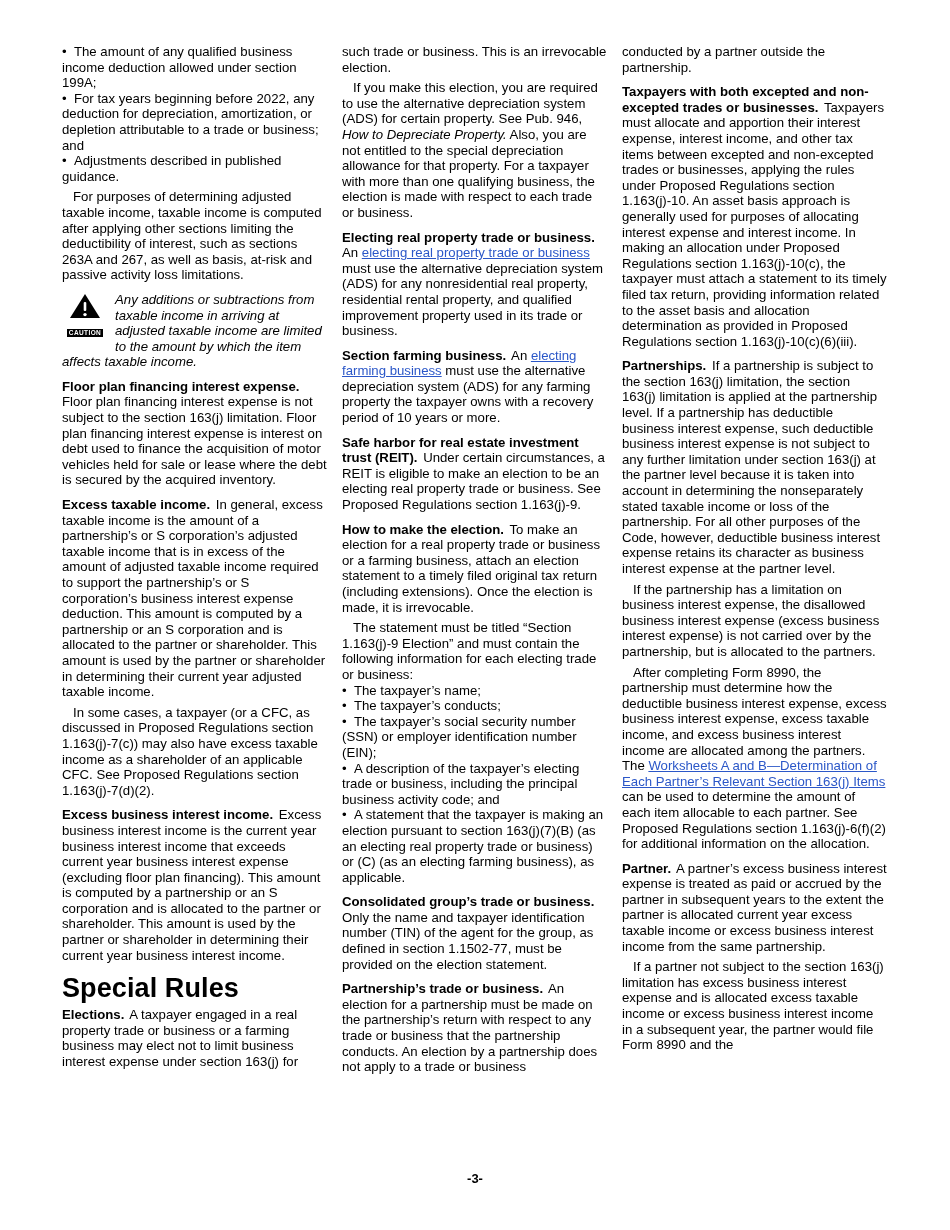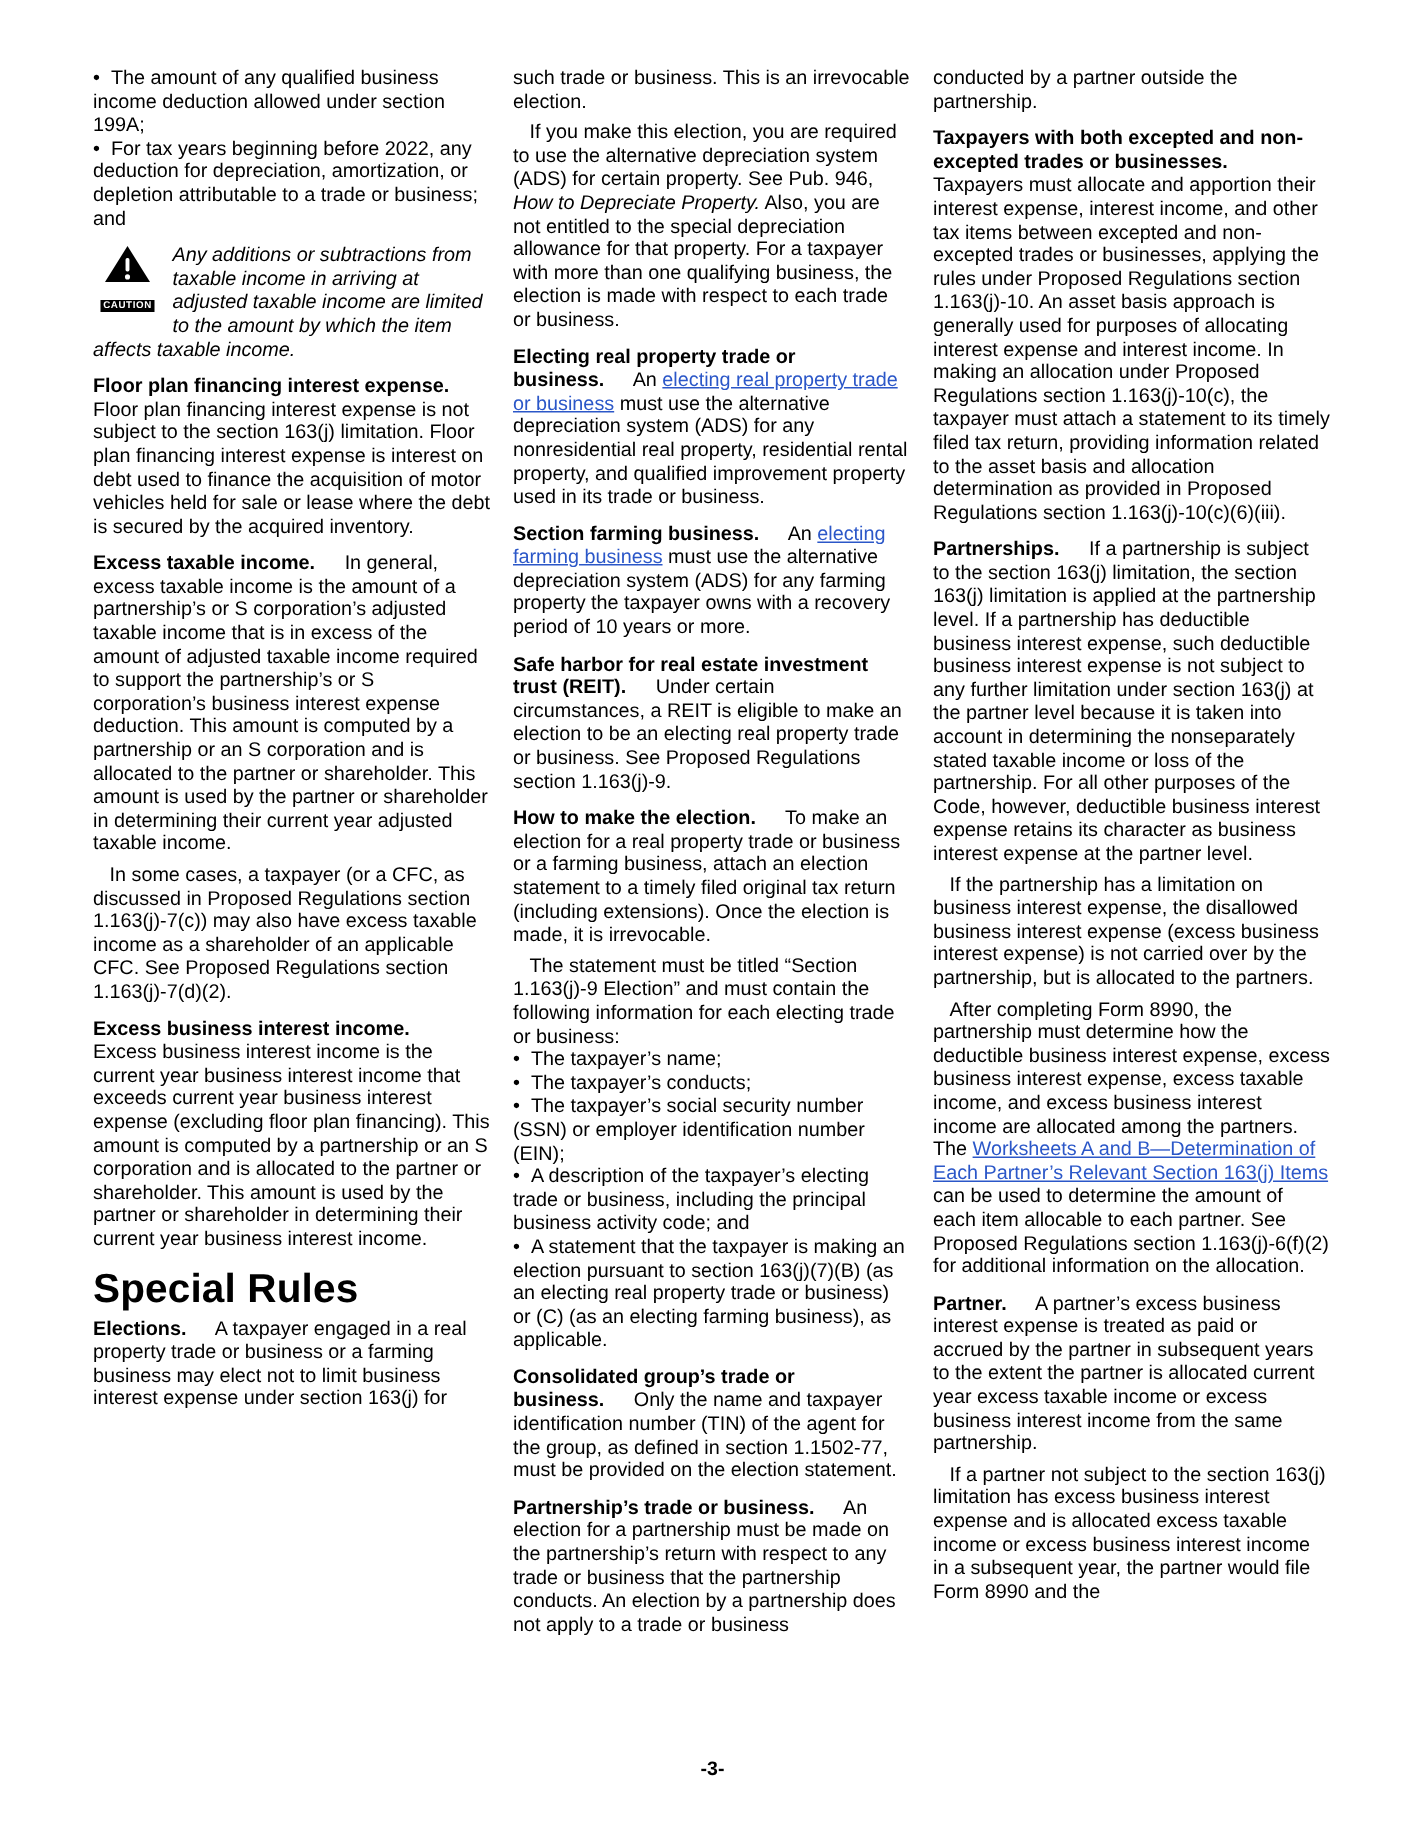--- a/index.html
+++ b/index.html
@@ -22,21 +22,21 @@
     font-size:13.2px;
     line-height:15.6px;
     text-align:left;
   }
   .block { margin-top:5px; }
   .col > .block:first-child { margin-top:0; }
   .tight { margin-top:0; }
   .section { margin-top:9px; }
   .ind { text-indent:11px; }
   .bullet::before { content:"\2022\00a0\00a0"; }
-  .rh { font-weight:bold; margin-right:16px; }
+  .rh { font-weight:bold; margin-right:2px; }
   .h1 {
     font-size:27px; line-height:24px; font-weight:bold;
     margin-top:13px; margin-bottom:7px;
     letter-spacing:0.1px;
   }
   .caution {
     margin-top:9px; margin-bottom:9px;
     font-style:italic;
   }
   .caution::after { content:""; display:block; clear:both; }
@@ -62,21 +62,23 @@
 </style>
 </head>
 <body>
 
 <div class="page">
   <div class="columns">
 
     <div class="col">
       <p class="block tight bullet">The amount of any qualified business income deduction allowed under section 199A;</p>
       <p class="block tight bullet">For tax years beginning before 2022, any deduction for depreciation, amortization, or depletion attributable to a trade or business; and</p>
+      <p class="block tight bullet">Adjustments described in published guidance.</p>
 
+      <p class="block ind">For purposes of determining adjusted taxable income, taxable income is computed after applying other sections limiting the deductibility of interest, such as sections 263A and 267, as well as basis, at-risk and passive activity loss limitations.</p>
 
       <div class="block caution">
         <span class="caution-icon">
           <svg width="32" height="26" viewBox="0 0 32 26">
             <path d="M16 1 L31 25 L1 25 Z" fill="#000"></path>
             <rect x="14.7" y="9" width="2.6" height="9" rx="1.1" fill="#fff"></rect>
             <circle cx="16" cy="21.6" r="1.7" fill="#fff"></circle>
           </svg>
           <span class="caution-word">CAUTION</span>
         </span>

